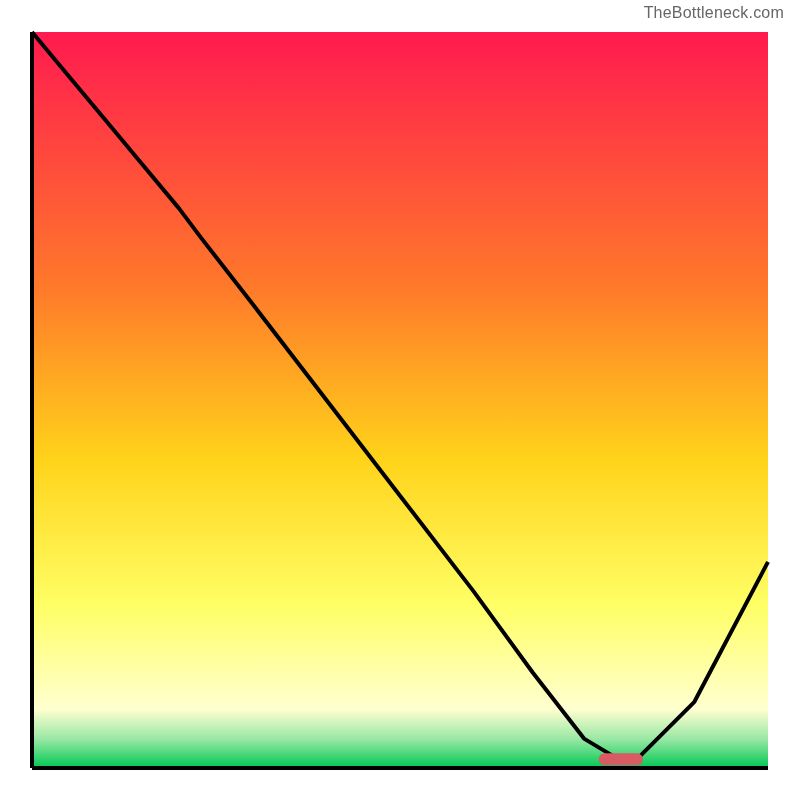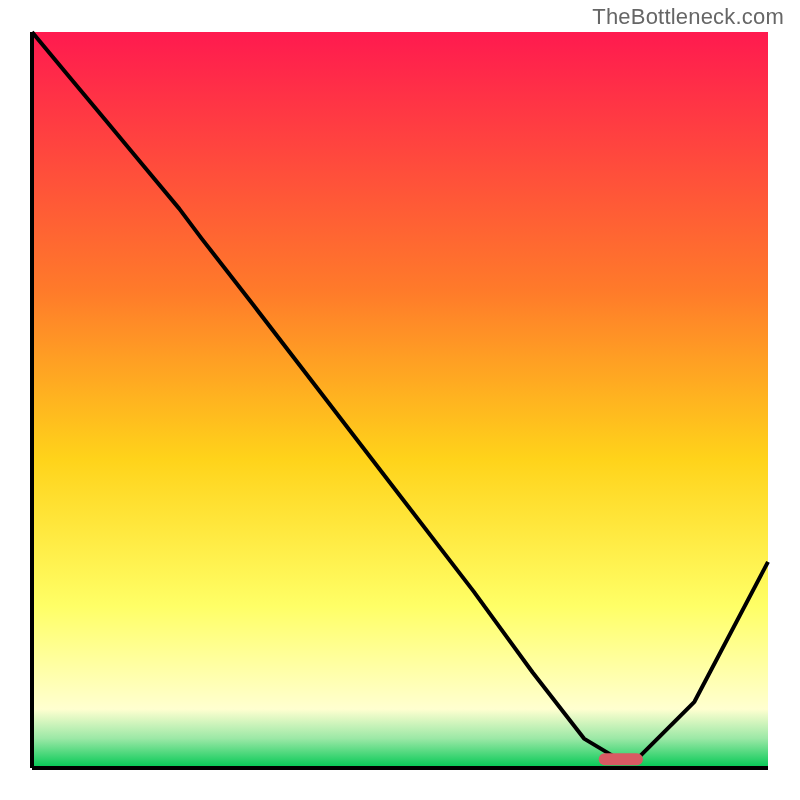--- a/index.html
+++ b/index.html
@@ -13,21 +13,21 @@
   .stage {
     position: relative;
     width: 800px;
     height: 800px;
     overflow: hidden;
   }
   .watermark {
     position: absolute;
     top: 4px;
     right: 16px;
-    font-size: 22px;
+    font-size: 16px;
     color: #666666;
     font-weight: 500;
     letter-spacing: 0.2px;
     pointer-events: none;
   }
   svg {
     position: absolute;
     top: 0;
     left: 0;
   }

